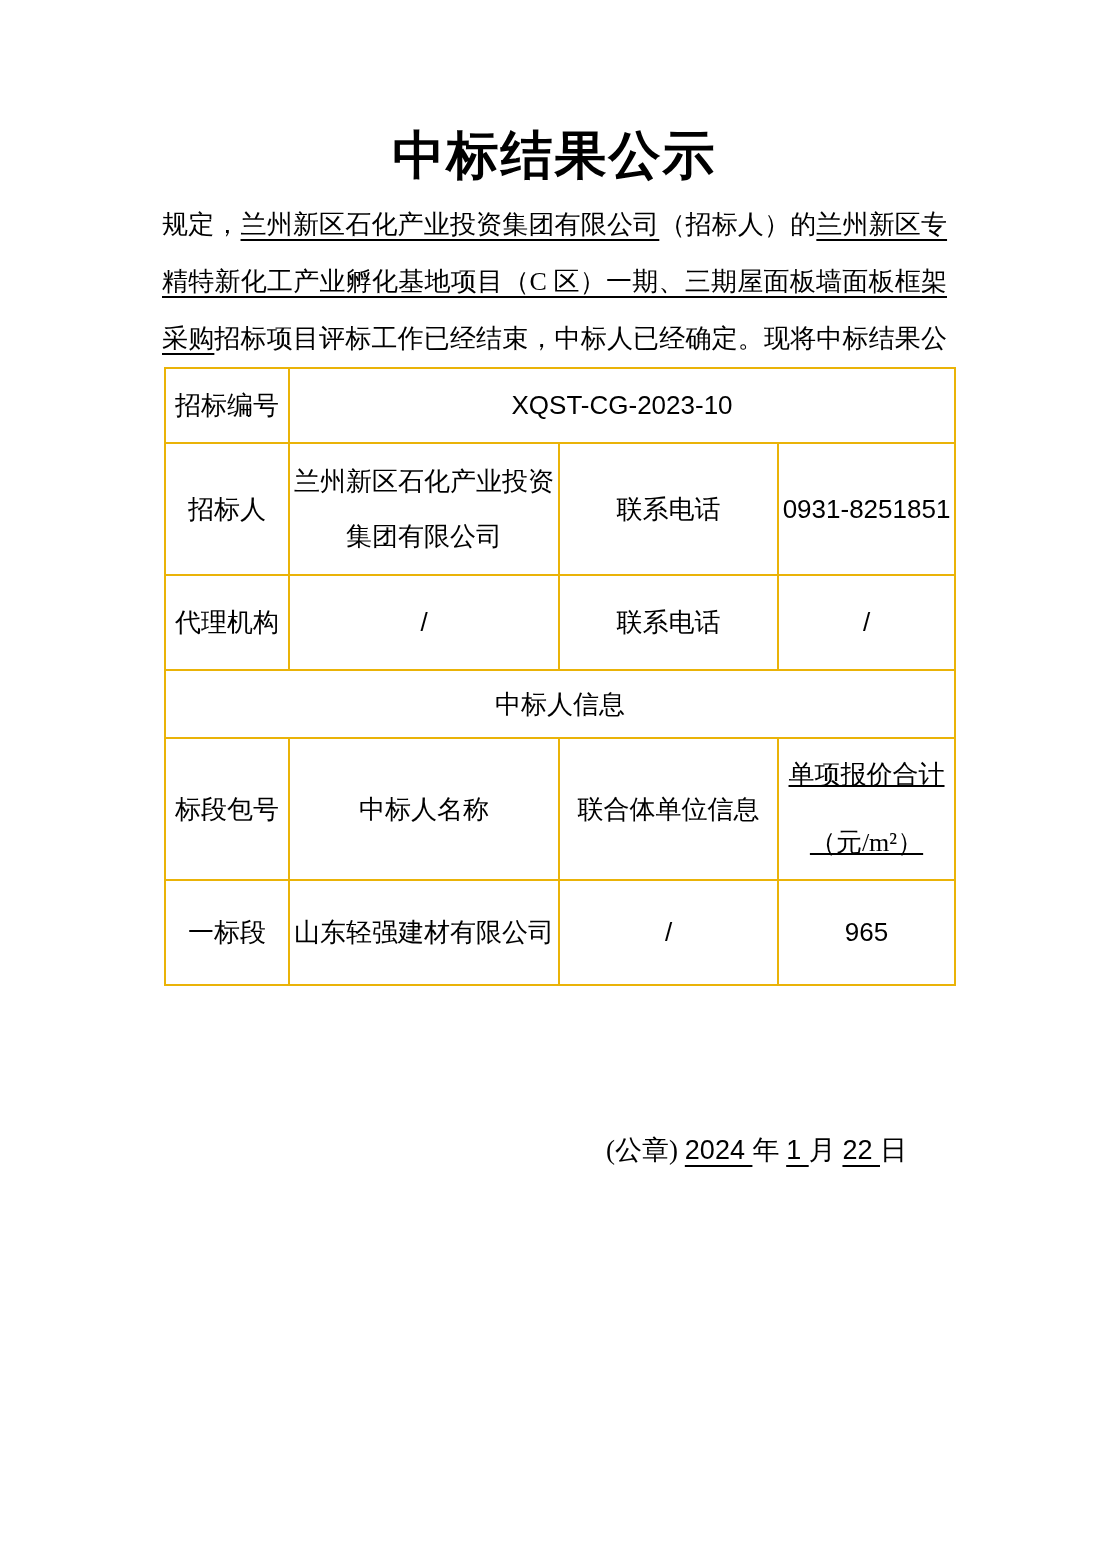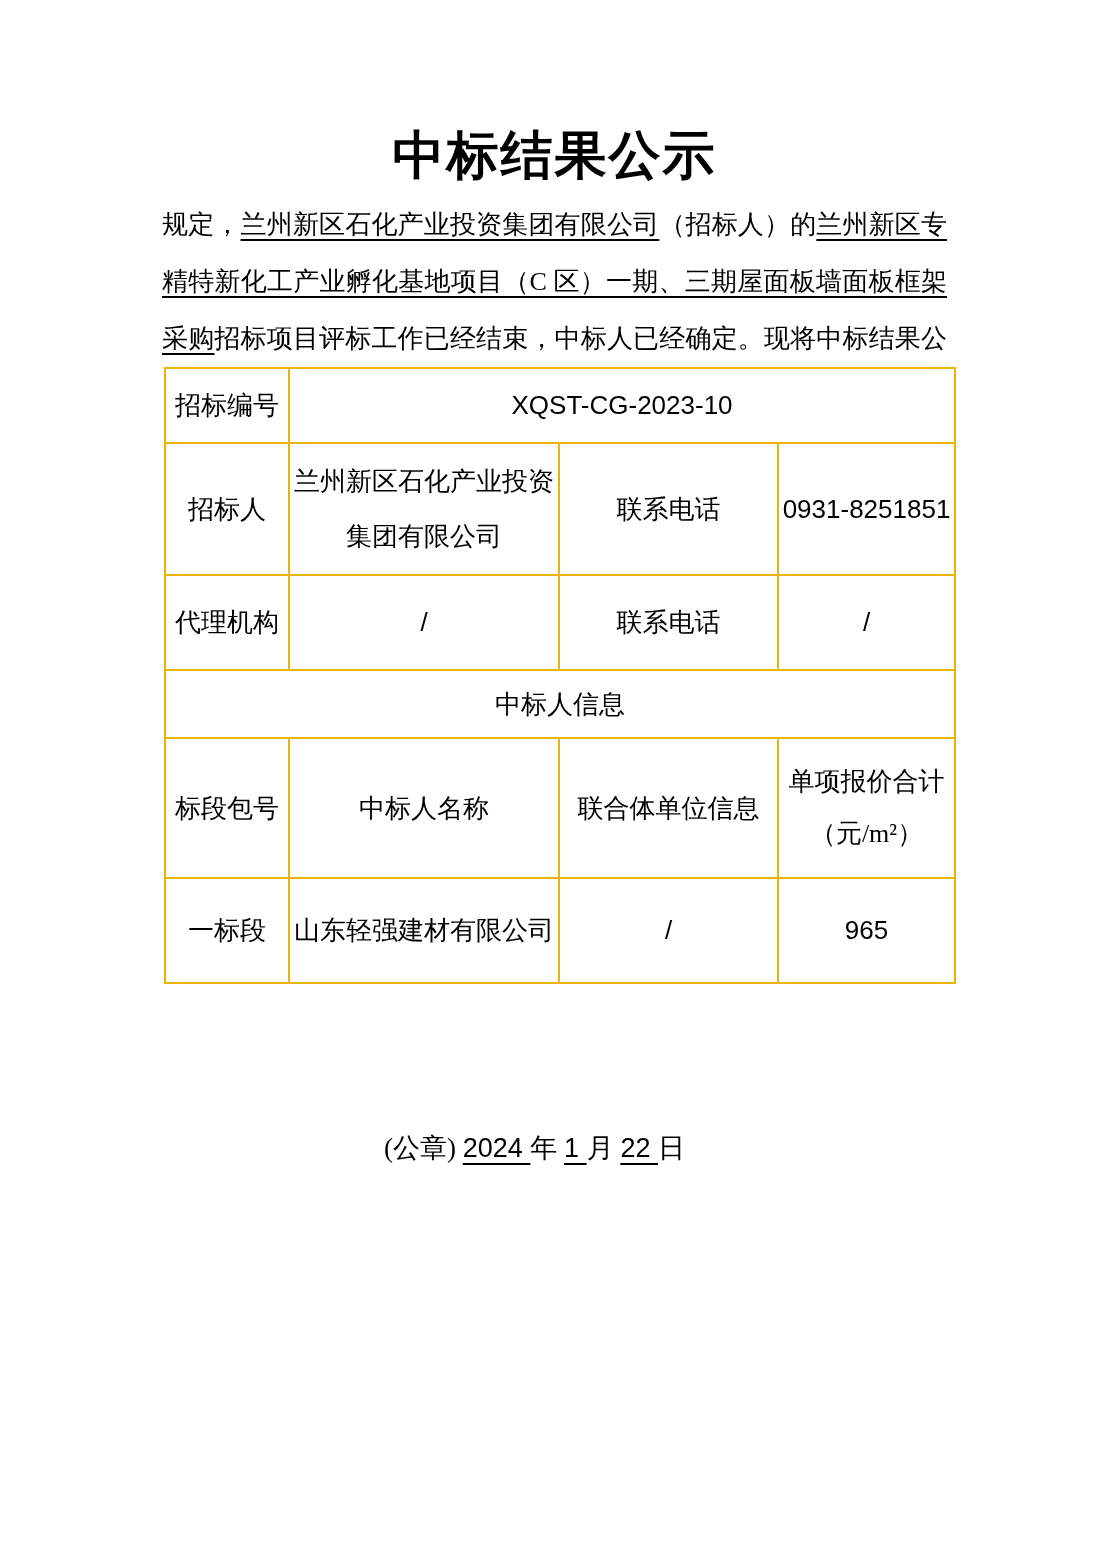--- a/index.html
+++ b/index.html
@@ -53,26 +53,26 @@
     padding: 2px;
     overflow: hidden;
   }
   .row-h75  { height: 75px; }
   .row-h132 { height: 132px; }
   .row-h95  { height: 95px; }
   .row-h76  { height: 68px; }
   .row-h140 { height: 140px; }
   .row-h105 { height: 105px; }
   .pre-line { white-space: pre-line; line-height: 55px; }
-  .price-head { line-height: 52px; }
+  .price-head { line-height: 68px; text-decoration: underline; }
   .slash { font-family: "Liberation Sans", "DejaVu Sans", sans-serif; }
   .date-line {
     margin-top: 146px;
     padding-right: 40px;
-    text-align: center;
+    text-align: right;
     font-size: 27px;
     line-height: 36px;
   }
 </style>
 </head>
 <body>
 
 <main class="page">
 
   <h1 class="doc-title">中标结果公示</h1>

